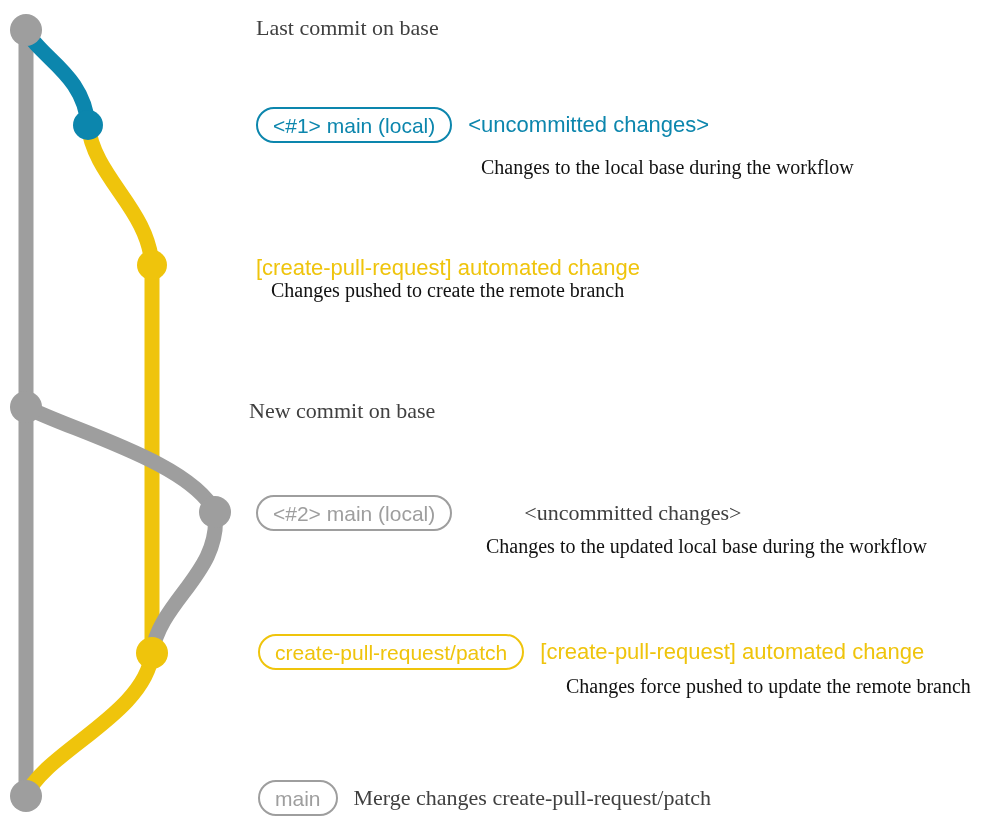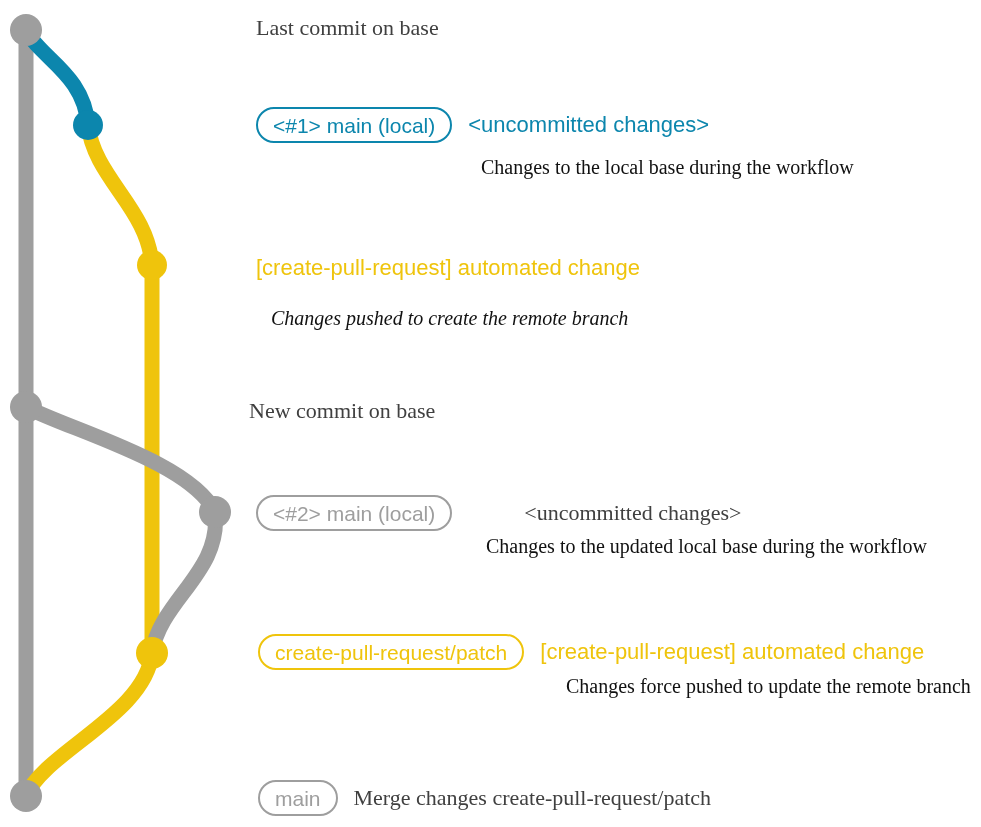--- a/index.html
+++ b/index.html
@@ -109,21 +109,21 @@
   <div class="row" style="left:256px; top:107px;">
     <span class="pill teal">&lt;#1&gt; main (local)</span>
     <span class="pill-gap"></span>
     <span class="headline teal">&lt;uncommitted changes&gt;</span>
   </div>
   <div class="subtitle" style="left:481px; top:148px;margin-top:9px;">Changes to the local base during the workflow</div>
 
   <div class="row" style="left:256px; top:250px;">
     <span class="headline yellow">[create-pull-request] automated change</span>
   </div>
-  <div class="subtitle" style="left:271px; top:308px;font-style:italic;">Changes pushed to create the remote branch</div>
+  <div class="subtitle" style="left:271px; top:280px;">Changes pushed to create the remote branch</div>
 
   <div class="row" style="left:249px; top:393px;">
     <span class="headline gray">New commit on base</span>
   </div>
 
   <div class="row" style="left:256px; top:495px;gap:28px;">
     <span class="pill gray">&lt;#2&gt; main (local)</span>
     <span class="pill-gap"></span>
     <span class="headline gray">&lt;uncommitted changes&gt;</span>
   </div>

